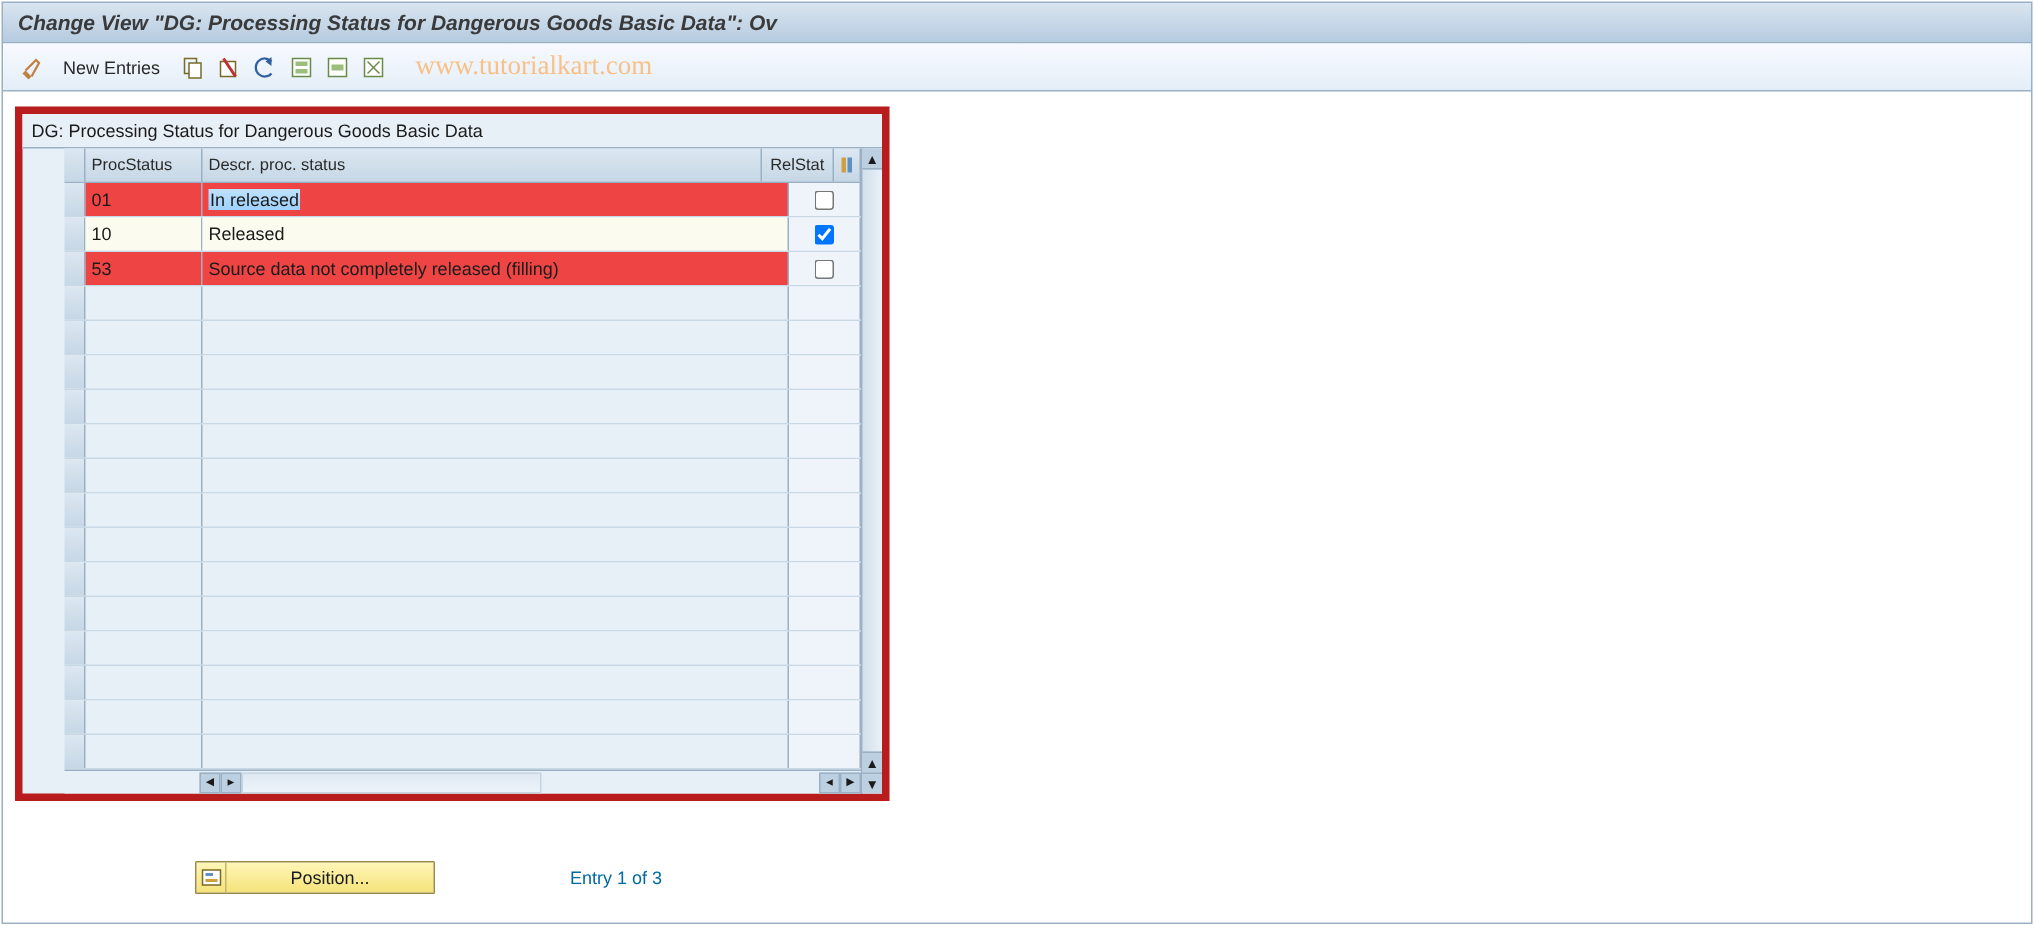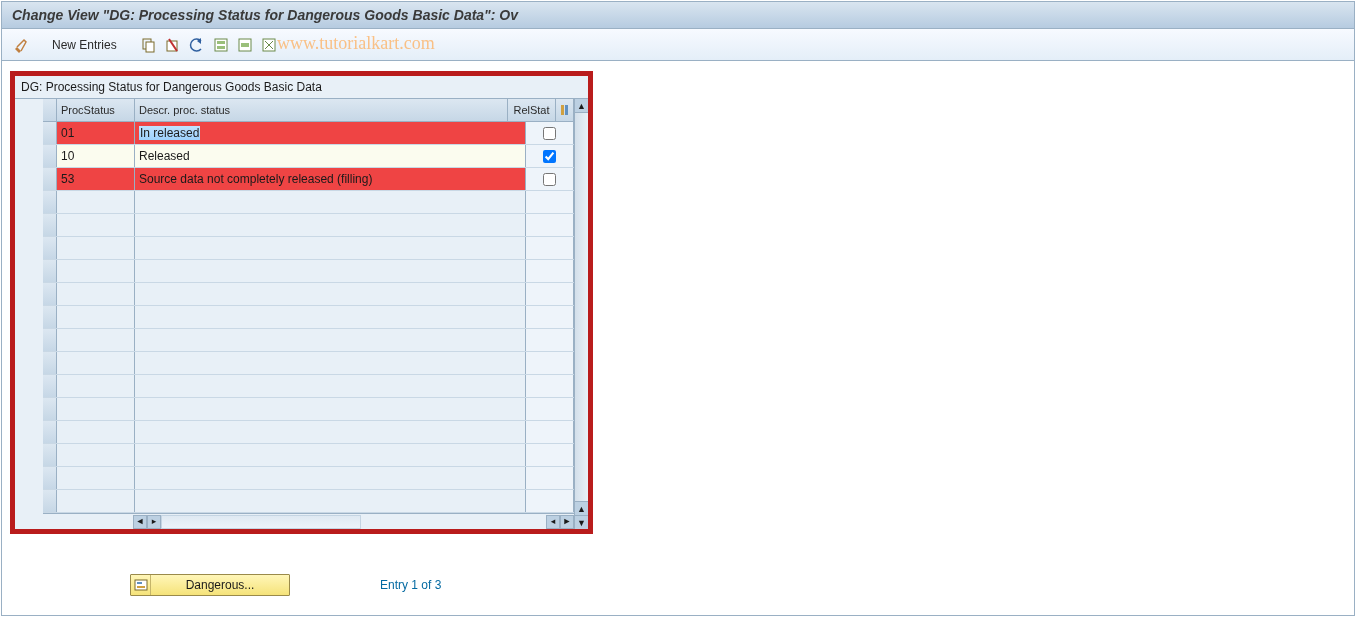--- a/index.html
+++ b/index.html
@@ -24,21 +24,21 @@
     background: linear-gradient(#f7faff, #e4eef8);
     border-bottom: 1px solid #9ab0c4;
     padding: 4px 10px;
     height: 32px;
     display: flex;
     align-items: center;
     gap: 8px;
     position: relative;
   }
   .toolbar .tb-btn { width: 16px; height: 16px; cursor: pointer; display: inline-flex; align-items: center; justify-content: center; }
-  .toolbar .tb-text { font-size: 12px; color: #2a2a2a; cursor: pointer; margin: 0 16px; }
+  .toolbar .tb-text { font-size: 12px; color: #2a2a2a; cursor: pointer; margin: 0 6px; }
   .watermark {
     position: absolute; left: 275px; top: 4px;
     font-family: Liberation Serif, serif; font-size: 18px;
     color: rgba(255,165,70,0.65); pointer-events: none;
   }
 
   
   .body-area { padding: 10px 0 0 8px; }
 
   
@@ -313,19 +313,19 @@
 
     <div class="footer-row">
       <div class="pos-btn">
         <span class="ico">
           <svg width="14" height="14">
               <rect x="1" y="2" width="12" height="10" fill="#fff" stroke="#7a6a2a"></rect>
               <rect x="3" y="4" width="5" height="2" fill="#6090c0"></rect>
               <rect x="3" y="8" width="8" height="2" fill="#d0a040"></rect>
             </svg>
         </span>
-        <span class="lbl">Dangerous...</span>
+        <span class="lbl">Position...</span>
       </div>
       <span class="entry-txt">Entry 1 of 3</span>
     </div>
   </div>
 
 </div>
 
 </body></html>

